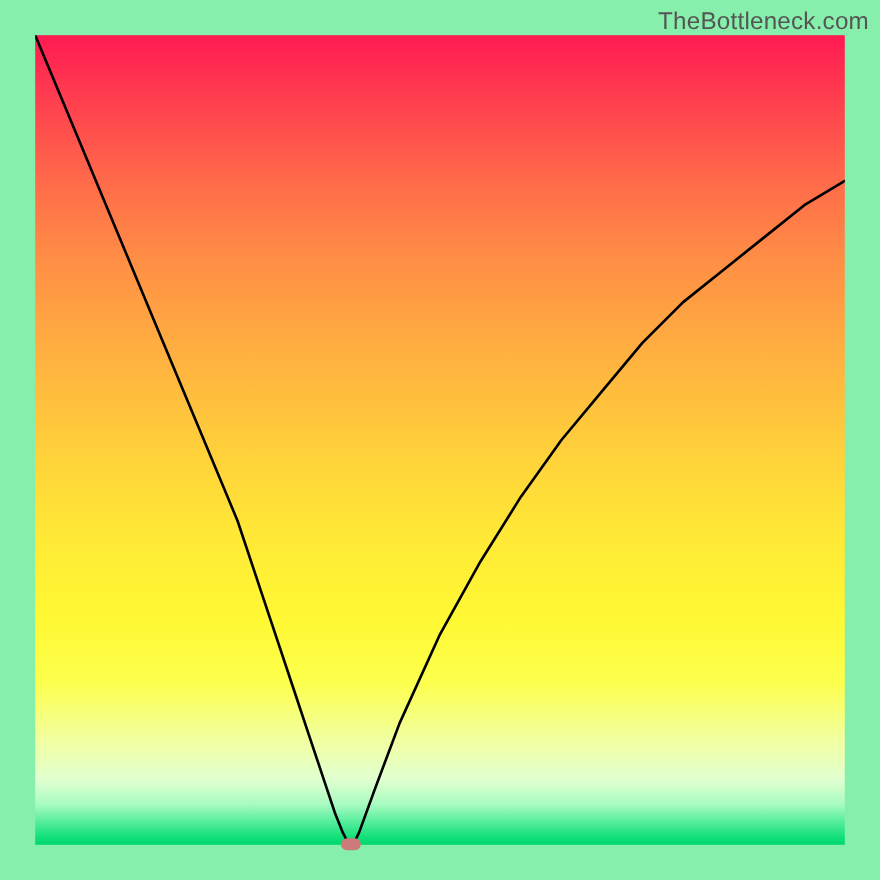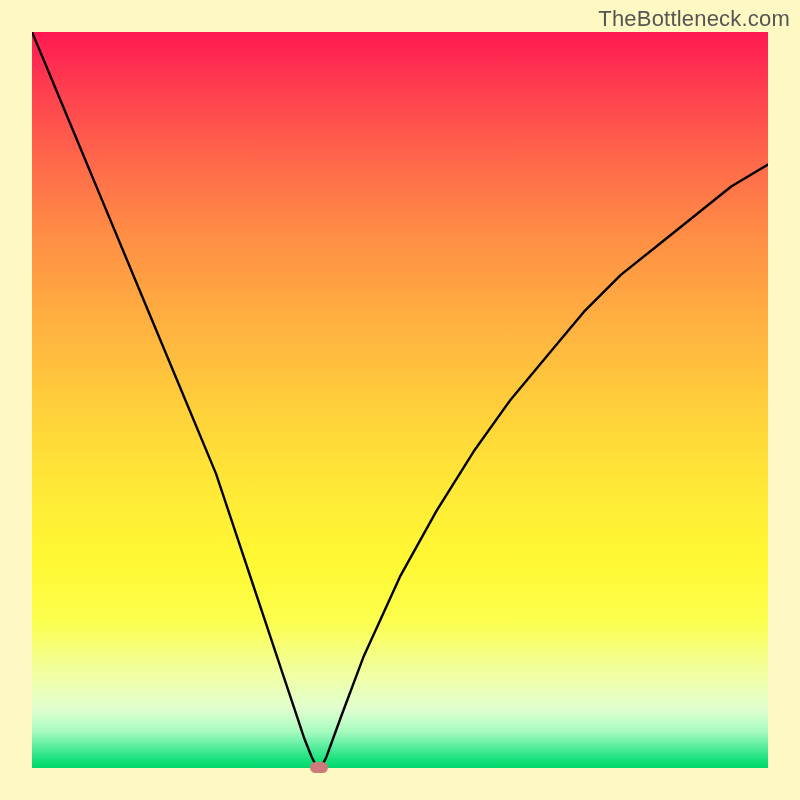--- a/index.html
+++ b/index.html
@@ -10,21 +10,21 @@
     background: #000;
     overflow: hidden;
     font-family: Arial, Helvetica, sans-serif;
   }
   .frame {
     position: absolute;
     top: 0;
     left: 0;
     width: 800px;
     height: 800px;
-    background: #fef9c3;
+    background: #86efac;
   }
   .plot-area {
     position: absolute;
     top: 32px;
     left: 32px;
     width: 736px;
     height: 736px;
     background: linear-gradient(to bottom,
       #ff1a52 0%,
       #ff3f4f 8%,

